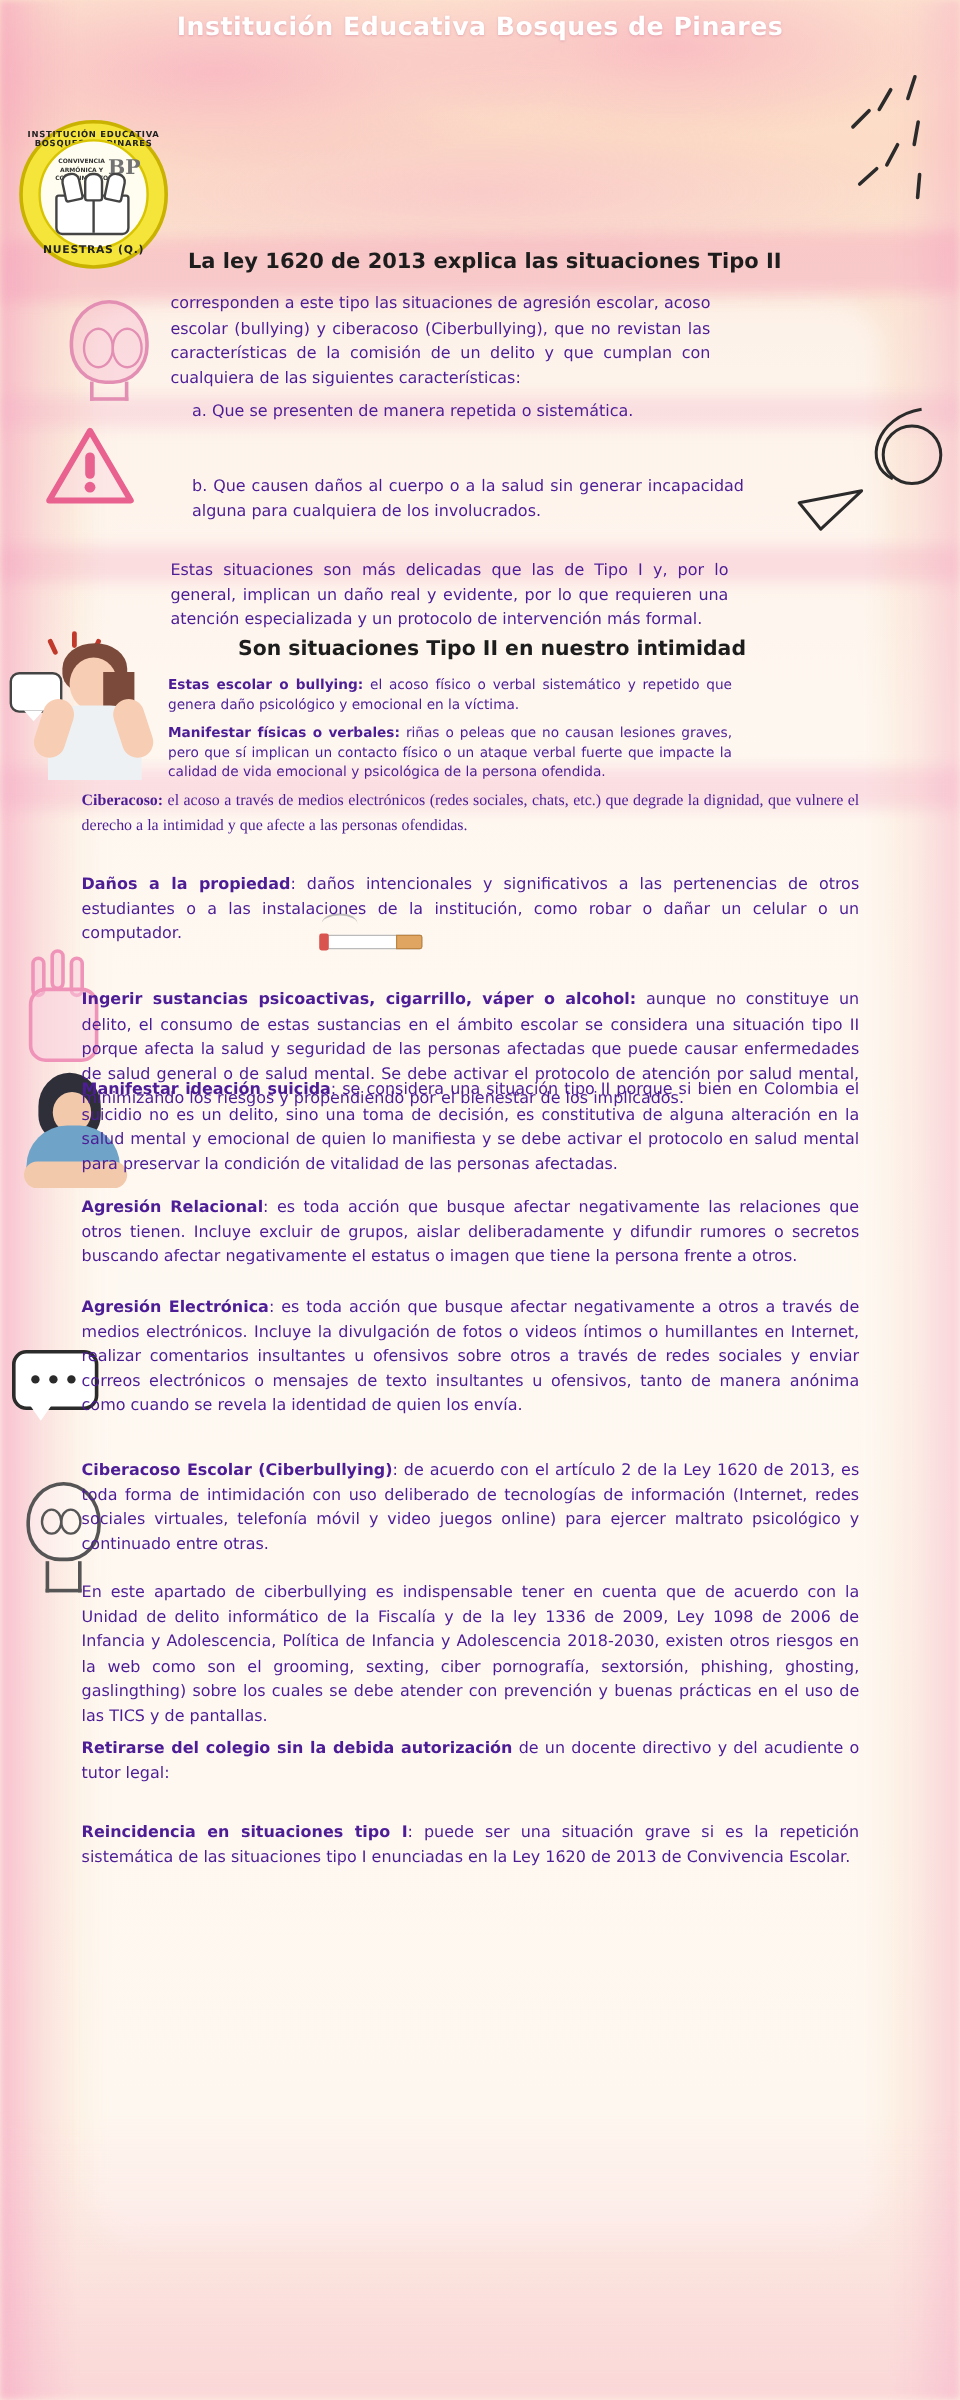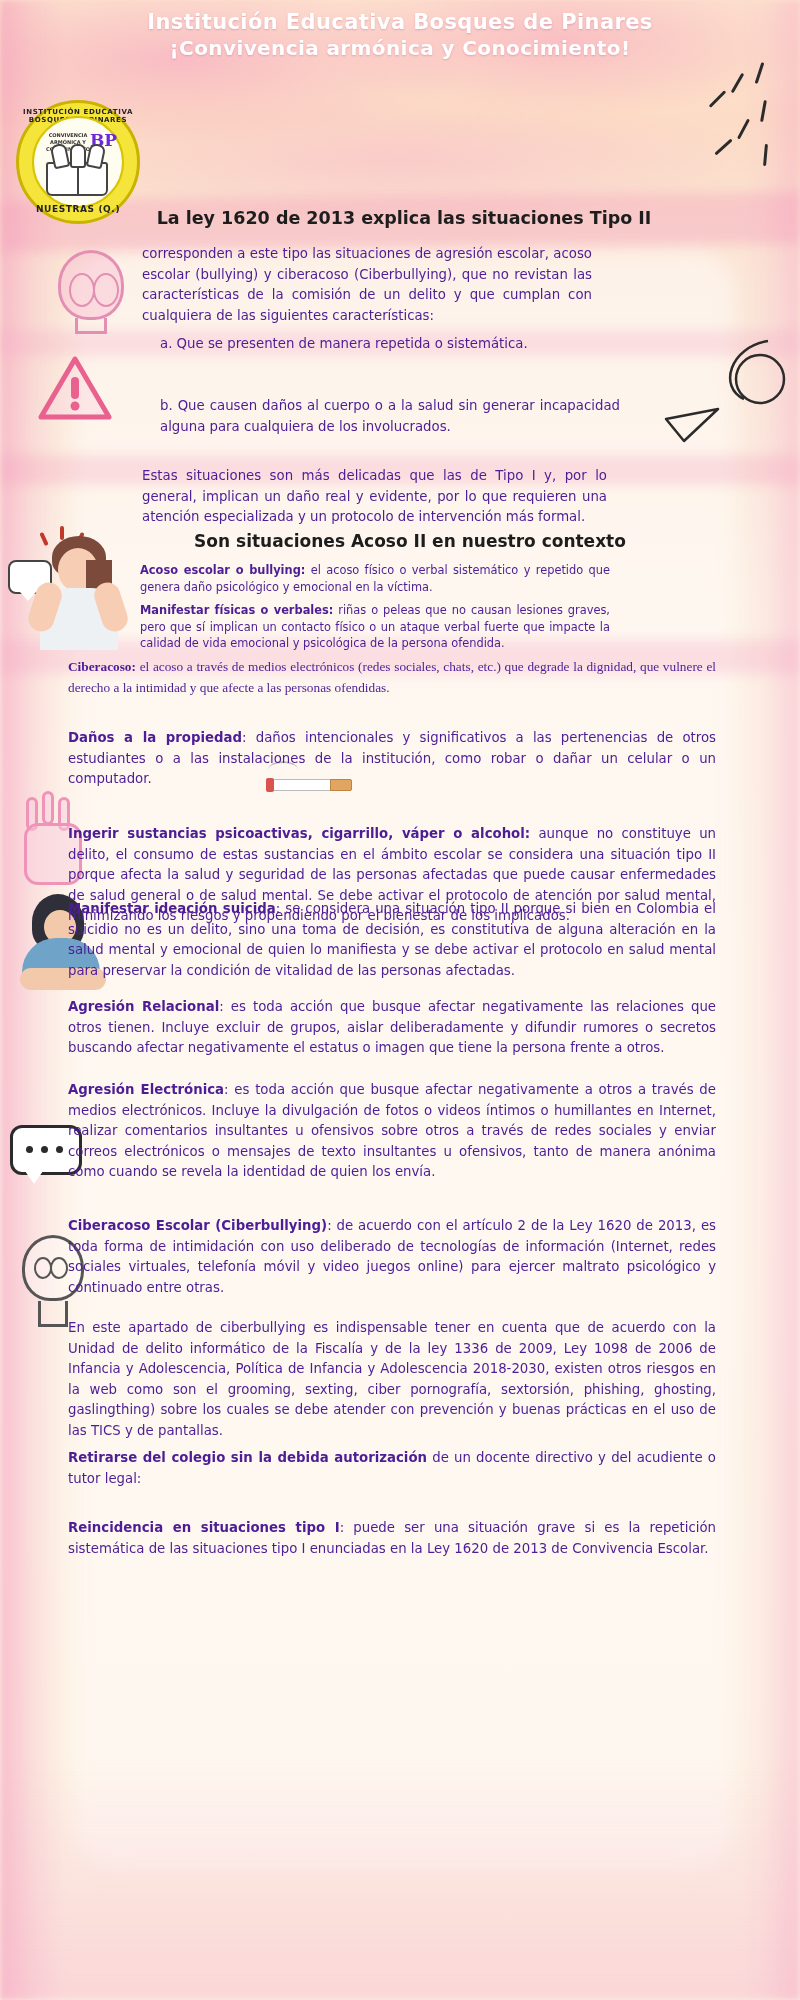--- a/index.html
+++ b/index.html
@@ -108,21 +108,21 @@
   }
   .logo .hand {
     position: absolute; width: 16px; height: 24px; background: #fff;
     border: 2px solid #444; border-radius: 7px 7px 3px 3px; top: 44px;
   }
   .logo .hand.h1 { left: 36px; transform: rotate(-12deg); }
   .logo .hand.h2 { left: 54px; }
   .logo .hand.h3 { left: 72px; transform: rotate(12deg); }
   .logo .mono {
     position: absolute; left: 74px; top: 30px; font-size: 17px; font-weight: bold;
-    color: #6d28d9; font-family: "DejaVu Serif", serif;
+    color: #737373; font-family: "DejaVu Serif", serif;
   }
   .logo .small-top {
     position: absolute; left: 30px; top: 32px; width: 44px; text-align: center;
     font-size: 5px; line-height: 1.35; color: #333; font-weight: bold;
   }
   .logo .arc-top, .logo .arc-bottom {
     position: absolute; left: 0; width: 124px; text-align: center;
     font-size: 7px; font-weight: bold; color: #222; letter-spacing: 0.6px;
   }
   .logo .arc-top { top: 8px; }
@@ -248,21 +248,20 @@
 <div class="bg-right-edge"></div>
 <div class="paper-white"></div>
 <div class="bg-stripe s1"></div>
 <div class="bg-stripe s2"></div>
 <div class="bg-stripe s3"></div>
 <div class="bg-stripe s4"></div>
 <div class="bg-bottom"></div>
 
 <div class="header">
   <div class="inst-line1">Institución Educativa Bosques de Pinares</div>
-  <div class="inst-line2">¡Convivencia armónica y Conocimiento!</div>
 </div>
 
 <div class="logo">
   <div class="ring"></div>
   <div class="arc-top">INSTITUCIÓN EDUCATIVA BOSQUES DE PINARES</div>
   <div class="ring2"></div>
   <div class="small-top">CONVIVENCIA ARMÓNICA Y CONOCIMIENTO</div>
   <div class="mono">BP</div>
   <div class="book"></div>
   <div class="hand h1"></div>
@@ -358,24 +357,24 @@
   <div class="blk h2" style="left:124px; top:208px; width:560px;">La ley 1620 de 2013 explica las situaciones Tipo II</div>
 
   <div class="blk p" style="left:142px; top:244px; width:450px;">corresponden a este tipo las situaciones de agresión escolar, acoso escolar (bullying) y ciberacoso (Ciberbullying), que no revistan las características de la comisión de un delito y que cumplan con cualquiera de las siguientes características:</div>
 
   <div class="blk p" style="left:160px; top:334px; width:450px;">a. Que se presenten de manera repetida o sistemática.</div>
 
   <div class="blk p" style="left:160px; top:396px; width:460px;">b. Que causen daños al cuerpo o a la salud sin generar incapacidad alguna   para cualquiera de los involucrados.</div>
 
   <div class="blk p" style="left:142px; top:466px; width:465px;">Estas situaciones son más delicadas que las de Tipo I y, por lo general, implican un daño real y evidente, por lo que requieren una atención especializada y un protocolo de intervención más formal.</div>
 
-  <div class="blk h3" style="left:120px; top:531px; width:580px;">Son situaciones Acoso II en nuestro contexto</div>
+  <div class="blk h3" style="left:120px; top:531px; width:580px;">Son situaciones Tipo II en nuestro intimidad</div>
 
   <div class="blk p p-small" style="left:140px; top:562px; width:470px;">
-    <b>Acoso escolar o bullying:</b><span> el acoso físico o verbal sistemático y repetido que genera daño psicológico y emocional en la víctima.</span>
+    <b>Estas escolar o bullying:</b><span> el acoso físico o verbal sistemático y repetido que genera daño psicológico y emocional en la víctima.</span>
   </div>
 
   <div class="blk p p-small" style="left:140px; top:602px; width:470px;">
     <b>Manifestar físicas o verbales:</b><span> riñas o peleas que no causan lesiones graves, pero que sí implican un contacto físico o un ataque verbal fuerte que impacte la calidad de vida emocional y psicológica de la persona ofendida.</span>
   </div>
 
   <div class="blk p" style="left:68px; top:657px; width:648px;font-family:Liberation Serif, serif;">
     <b>Ciberacoso:</b><span> el acoso a través de medios electrónicos (redes sociales, chats, etc.) que degrade la dignidad, que vulnere el derecho a la intimidad y que afecte a las personas ofendidas.</span>
   </div>
 

